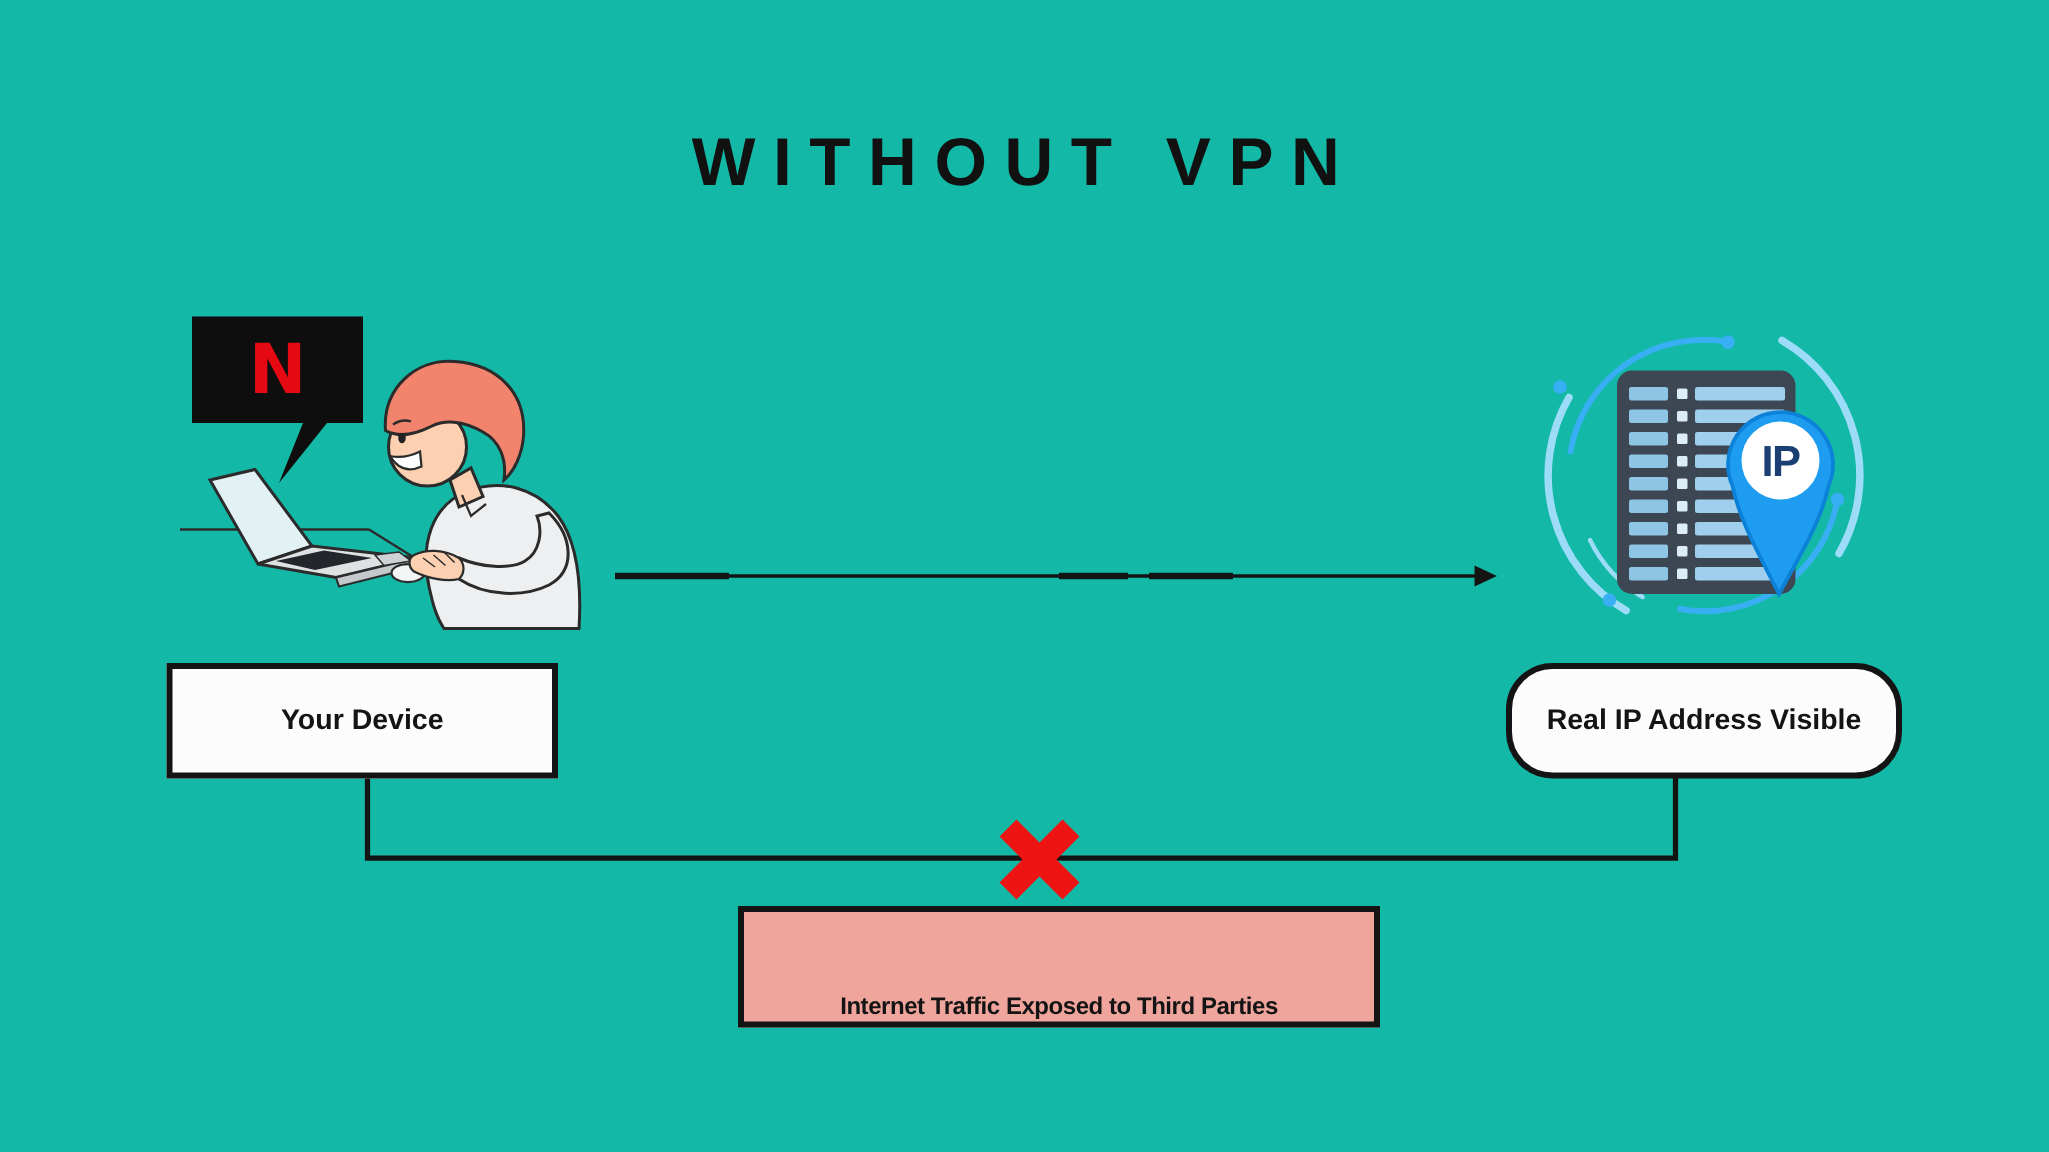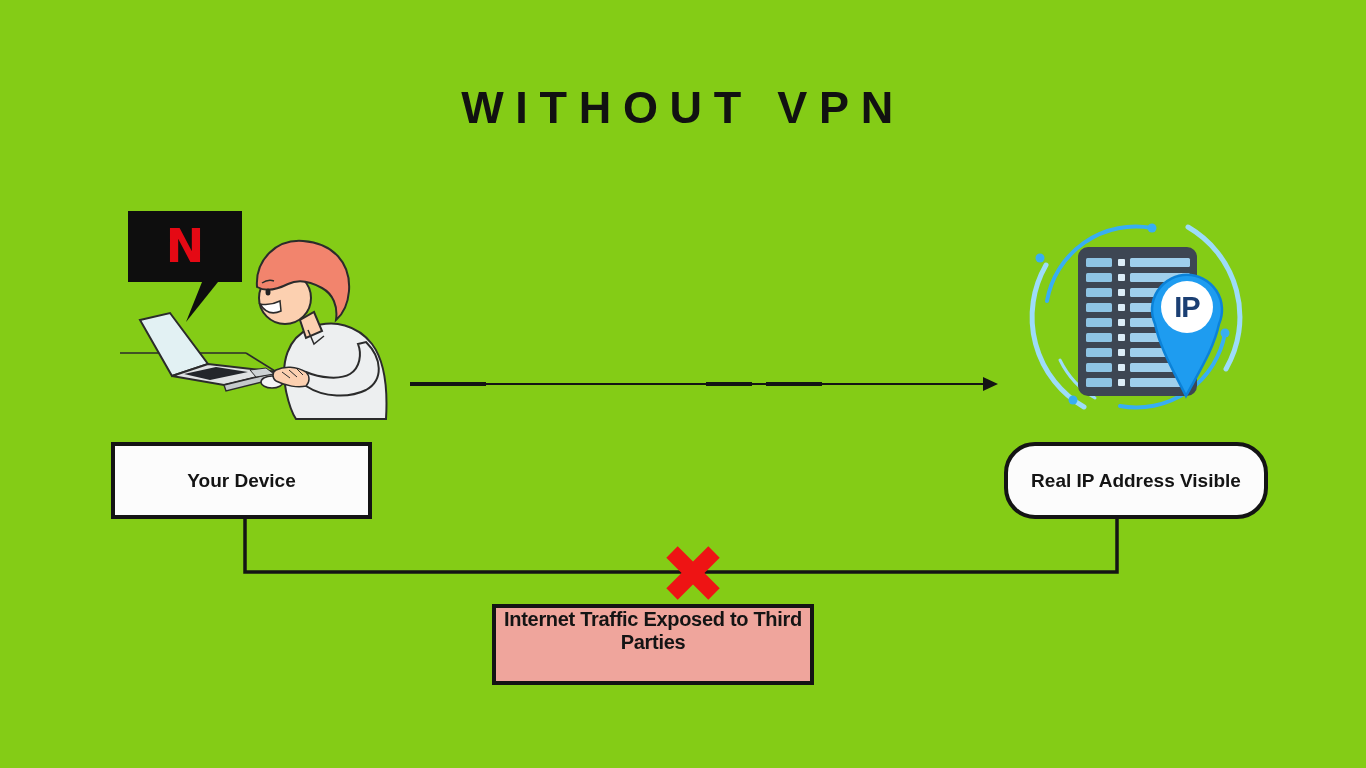--- a/index.html
+++ b/index.html
@@ -23,43 +23,43 @@
     --server-bar-dark:#8ec4e4;
     --server-square:#dcedf8;
     --pin-blue:#1e9cf0;
     --pin-dark:#0b82d8;
     --pin-text:#1b3f73;
     --arc-strong:#38aef3;
     --arc-light:#9ddcf9;
   }
   html,body{margin:0;padding:0;background:#ffffff;}
   .canvas{
-    position:relative;width:1366px;height:768px;background:#84cc16;
+    position:relative;width:1366px;height:768px;background:#14b8a6;
     font-family:"Liberation Sans", sans-serif;overflow:hidden;
   }
   .title{
     position:absolute;top:82px;left:0;width:100%;margin:0;
     text-align:center;font-size:45px;font-weight:800;
     letter-spacing:0.26em;color:var(--title-text,#111);
   }
   .node{
     position:absolute;box-sizing:border-box;
     background:var(--box-bg,#fcfcfc);
     border:4px solid var(--box-border,#141414);
     display:flex;align-items:center;justify-content:center;
     font-weight:700;font-size:19px;color:#141414;text-align:center;
   }
   .node.device{left:111px;top:442px;width:261px;height:77px;}
   .node.server{left:1004px;top:442px;width:264px;height:77px;border-radius:31px;}
   .warning{
-    position:absolute;left:492px;top:604px;width:322px;height:81px;
+    position:absolute;left:492px;top:604px;width:428px;height:81px;
     box-sizing:border-box;background:var(--warning-bg,#efa59c);
     border:4px solid var(--box-border,#141414);
-    display:flex;align-items:flex-start;justify-content:center;
-    font-weight:700;font-size:20px;letter-spacing:-0.3px;color:#141414;text-align:center;
+    display:flex;align-items:flex-end;justify-content:center;
+    font-weight:700;font-size:16px;letter-spacing:-0.3px;color:#141414;text-align:center;
   }
   .connector-svg{position:absolute;left:0;top:0;}
   .connector-path{fill:none;stroke:var(--line-black,#141414);stroke-width:3.5;}
   .arrow-svg{position:absolute;left:400px;top:368px;}
   .arrow-line{stroke:var(--line-black,#141414);stroke-width:2.2;}
   .arrow-thick{stroke:var(--line-black,#141414);stroke-width:4.2;}
   .arrow-head{fill:var(--line-black,#141414);}
   .cross-svg{position:absolute;left:664px;top:544px;}
   .cross-line{stroke:var(--cross-red,#ee1414);stroke-width:16;stroke-linecap:butt;}
   .left-illo{position:absolute;left:100px;top:186px;}

